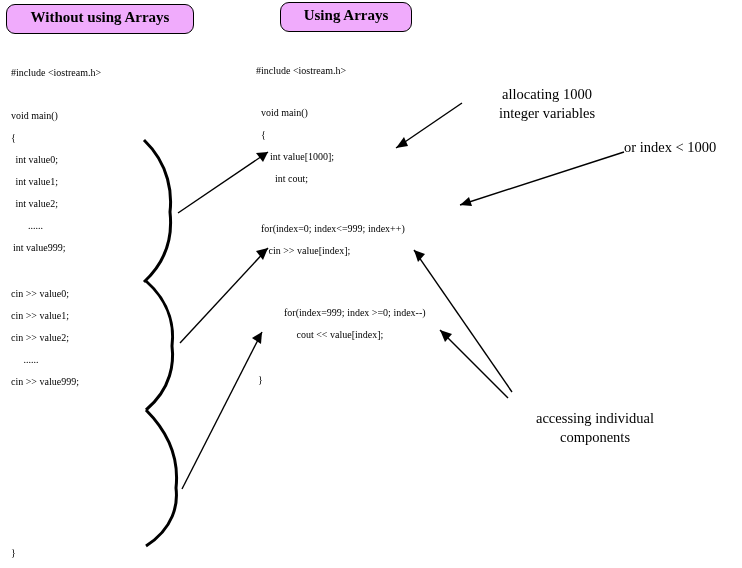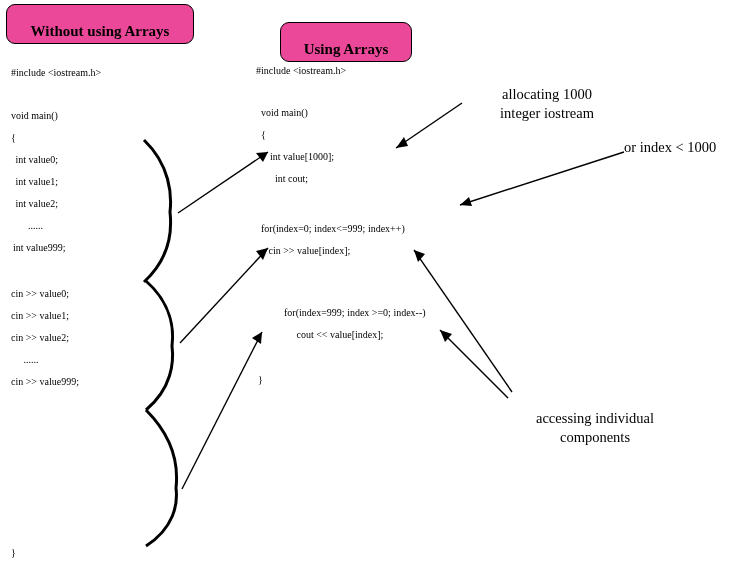--- a/index.html
+++ b/index.html
@@ -13,42 +13,41 @@
     height: 568px;
     background: #ffffff;
     overflow: hidden;
     font-family: "Liberation Serif", serif;
     color: #000000;
   }
   .box {
     position: absolute;
     border: 1px solid #000;
     border-radius: 9px;
-    background: #ec4899;
+    background: #f0abfc;
     font-family: "Liberation Serif", serif;
     font-weight: bold;
     font-size: 15px;
     text-align: center;
     line-height: 1.0;
-    padding: 19px 10px;
+    padding: 5px 10px;
     box-sizing: border-box;
     white-space: nowrap;
   }
   #title-left {
     left: 6px;
     top: 4px;
     width: 188px;
     height: 30px;
   }
   #title-right {
     left: 280px;
     top: 2px;
     width: 132px;
     height: 30px;
-    margin-top: 20px;
   }
   .code {
     position: absolute;
     font-family: Liberation Serif, serif;
     font-size: 10px;
     line-height: 22px;
     white-space: pre;
   }
   .note {
     position: absolute;
@@ -95,21 +94,21 @@
   <div class="code" style="left:261px; top:124px;">{</div>
   <div class="code" style="left:270px; top:146px;">int value[1000];
   int cout;</div>
   <div class="code" style="left:261px; top:218px;">for(index=0; index&lt;=999; index++)
    cin &gt;&gt; value[index];</div>
   <div class="code" style="left:284px; top:302px;">for(index=999; index &gt;=0; index--)
      cout &lt;&lt; value[index];</div>
   <div class="code" style="left:258px; top:369px;">}</div>
 
   <div class="note" style="left:462px; top:85px; width:170px;">allocating 1000
-integer iostream</div>
+integer variables</div>
   <div class="note" style="left:624px; top:138px; width:116px; text-align:left;font-family:Liberation Serif, serif;">or index &lt; 1000</div>
   <div class="note" style="left:506px; top:378px; width:178px;margin-top:31px;">accessing individual
 components</div>
 
   <svg class="overlay" viewBox="0 0 742 568">
 
     <path d="M144 140 C 170 165, 172 195, 170 212 C 172 230, 170 258, 144 282" fill="none" stroke="#000" stroke-width="3"></path>
 
     <path d="M146 281 C 172 304, 174 330, 172 346 C 174 362, 172 388, 146 410" fill="none" stroke="#000" stroke-width="3"></path>
 

